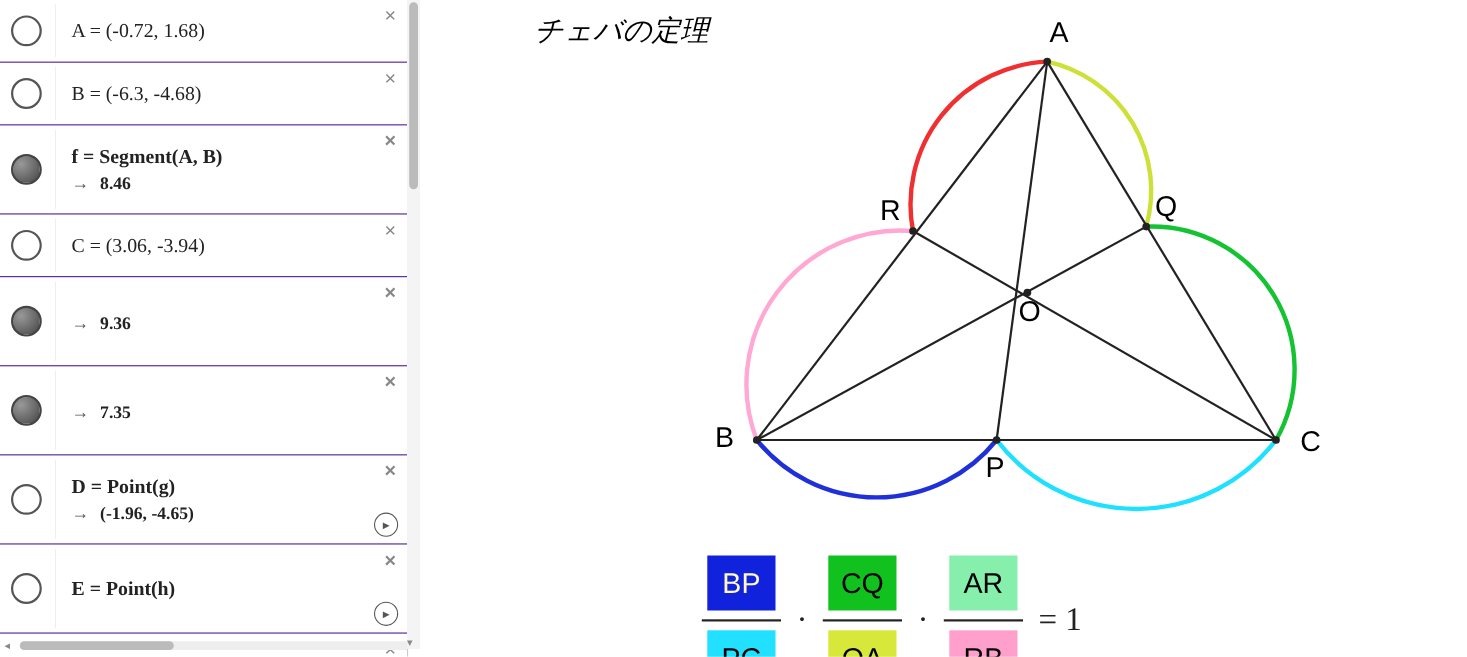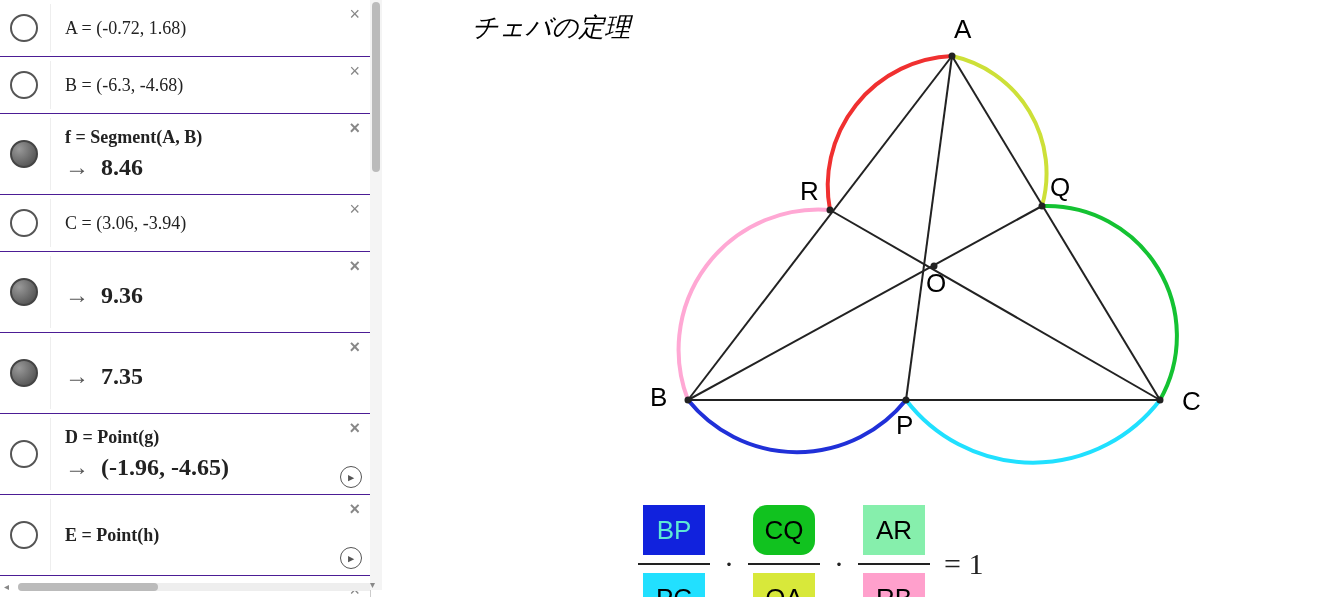--- a/index.html
+++ b/index.html
@@ -48,21 +48,21 @@
     background: #eee;
     margin-right: 14px;
   }
   .row-body {
     flex: 1 1 auto;
     font-family: "Cambria Math","Latin Modern","Georgia",serif;
     font-size: 18px;
     color: #222;
   }
   .row-body .line2 {
-    font-size: 24px;
+    font-size: 16px;
     color: #222;
     margin-top: 6px;
   }
   .arrow {
     display: inline-block;
     margin-right: 6px;
     color: #555;
   }
   .close-x {
     position: absolute;
@@ -123,21 +123,21 @@
 
   .graphics-view {
     position: absolute;
     left: 382px; top: 0;
     width: 952px;
     height: 597px;
     background: #fff;
   }
   .title-jp {
     position: absolute;
-    left: 90px;
+    left: 104px;
     top: 10px;
     font-size: 26px;
     font-style: italic;
     font-family: "Yu Mincho","MS Mincho",serif;
   }
 
   .formula {
     position: absolute;
     left: 250px;
     top: 505px;
@@ -159,23 +159,23 @@
     border-top: 2px solid #222;
     margin: 8px 0;
   }
   .chip {
     width: 62px; height: 50px;
     display: flex; align-items: center; justify-content: center;
     font-size: 26px;
     color: #000;
     font-family: Arial, sans-serif;
   }
-  .chip.blue   { background: #1122dd; color: #5eead4; }
+  .chip.blue   { background: #1122dd; color: #fef9c3; }
   .chip.cyan   { background: #22e0ff; }
-  .chip.green  { background: #11c21f; border-radius: 14px; }
+  .chip.green  { background: #11c21f; }
   .chip.yellow { background: #d8e83a; }
   .chip.red    { background: #86efac; }
   .chip.pink   { background: #ffa0cc; }
   .dot   { margin: 0 8px; }
   .eq    { margin: 0 8px; }
 
   svg.geom {
     position: absolute;
     left: 120px;
     top: 10px;

